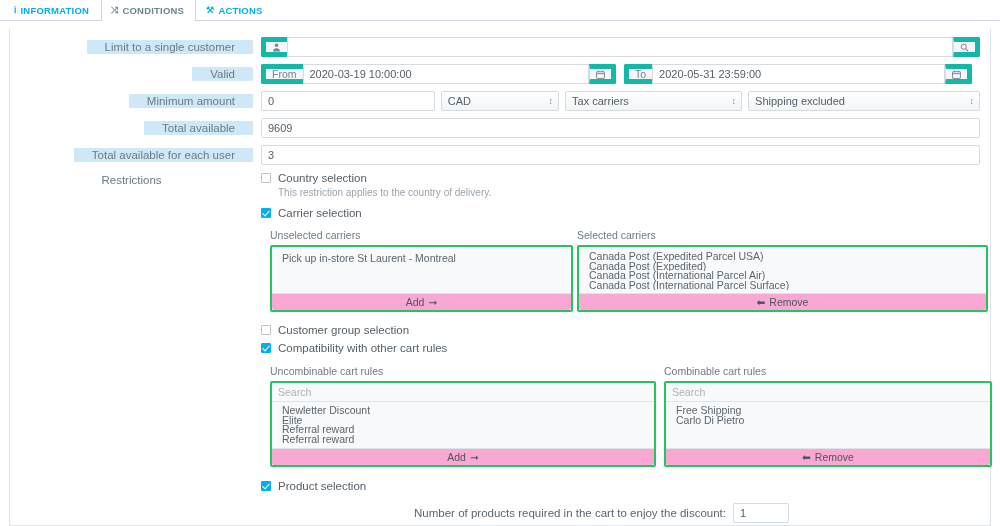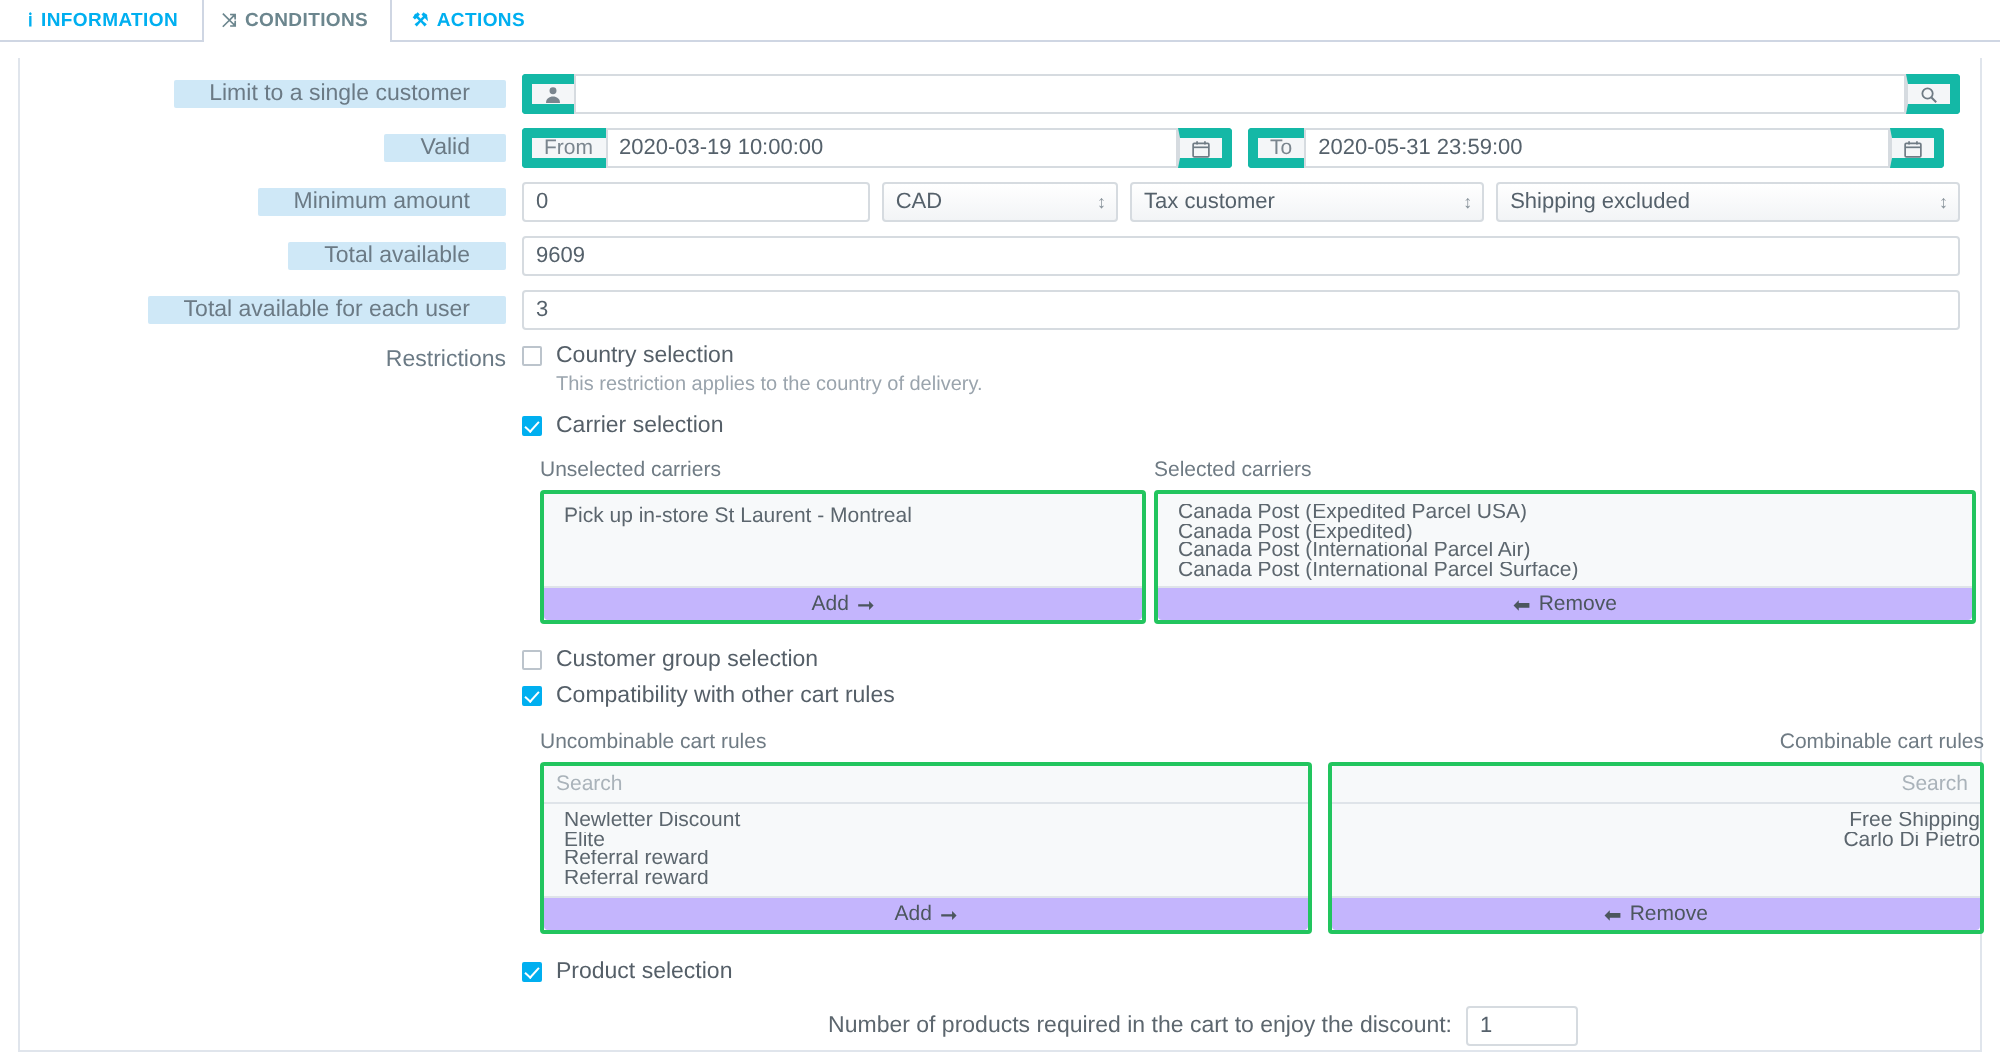--- a/index.html
+++ b/index.html
@@ -205,21 +205,21 @@
     line-height: 9.6px;
     margin-bottom: 0;
     height: 9.6px;
     cursor: pointer;
     white-space: nowrap;
     overflow: hidden;
   }
   .listfoot {
     border-top: 1px solid #dfe4e9;
     height: 17px;
-    background: #c4b5fd;
+    background: #f9a8d4;
     display: flex;
     align-items: center;
     justify-content: center;
     font-size: 10.5px;
     color: #4c565e;
     gap: 4px;
     cursor: pointer;
     border-radius: 0 0 2px 2px;
   }
 
@@ -301,41 +301,41 @@
         </div>
       </div>
     </div>
   </div>
 
   <div class="row">
     <div class="lbl"><span>Minimum amount</span></div>
     <div class="ctl">
       <div class="inp val" style="width:177px;">0</div>
       <div class="selbox" style="width:120px;margin-left:6px;">CAD</div>
-      <div class="selbox" style="width:180px;margin-left:6px;">Tax customer</div>
+      <div class="selbox" style="width:180px;margin-left:6px;">Tax carriers</div>
       <div class="selbox" style="width:236px;margin-left:6px;">Shipping excluded</div>
     </div>
   </div>
 
   <div class="row">
     <div class="lbl"><span>Total available</span></div>
     <div class="ctl">
       <div class="inp val" style="width:719px;">9609</div>
     </div>
   </div>
 
   <div class="row">
     <div class="lbl"><span>Total available for each user</span></div>
     <div class="ctl">
       <div class="inp val" style="width:719px;">3</div>
     </div>
   </div>
 
   <div class="row" style="margin-bottom:0;">
-    <div class="lbl plain" style="padding-top:2px;"><span>Restrictions</span></div>
+    <div class="lbl plain" style="padding-top:2px;text-align:center;"><span>Restrictions</span></div>
     <div class="ctl" style="flex-direction:column;">
 
       <div class="cbrow">
         <span class="cb"></span>
         <span class="cbl">Country selection</span>
       </div>
       <div class="hint">This restriction applies to the country of delivery.</div>
 
       <div class="cbrow">
         <span class="cb on"></span>
@@ -392,21 +392,21 @@
               <div class="listitem">Elite</div>
               <div class="listitem">Referral reward</div>
               <div class="listitem">Referral reward</div>
             </div>
             <div class="listfoot">
               <span>Add</span>
               <span>➞</span>
             </div>
           </div>
         </div>
-        <div class="dualcol" style="flex:0 0 328px;margin-left:4px;text-align:right;">
+        <div class="dualcol" style="flex:0 0 328px;margin-left:4px;">
           <div class="dual-title">Combinable cart rules</div>
           <div class="listwrap">
             <div class="searchbox">Search</div>
             <div class="listbody">
               <div class="listitem">Free Shipping</div>
               <div class="listitem">Carlo Di Pietro</div>
             </div>
             <div class="listfoot">
               <span>⬅</span>
               <span>Remove</span>

